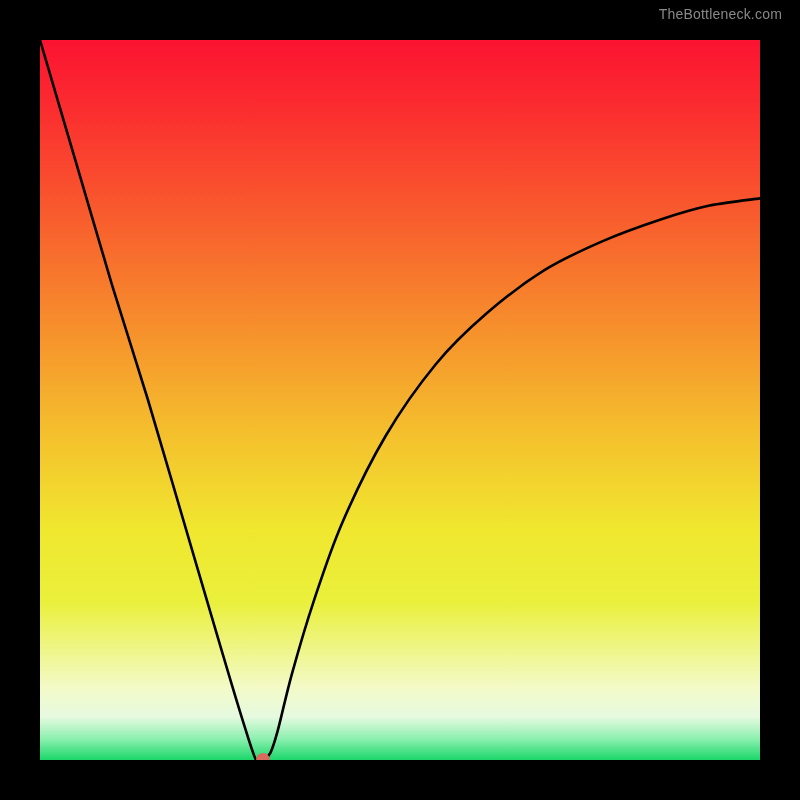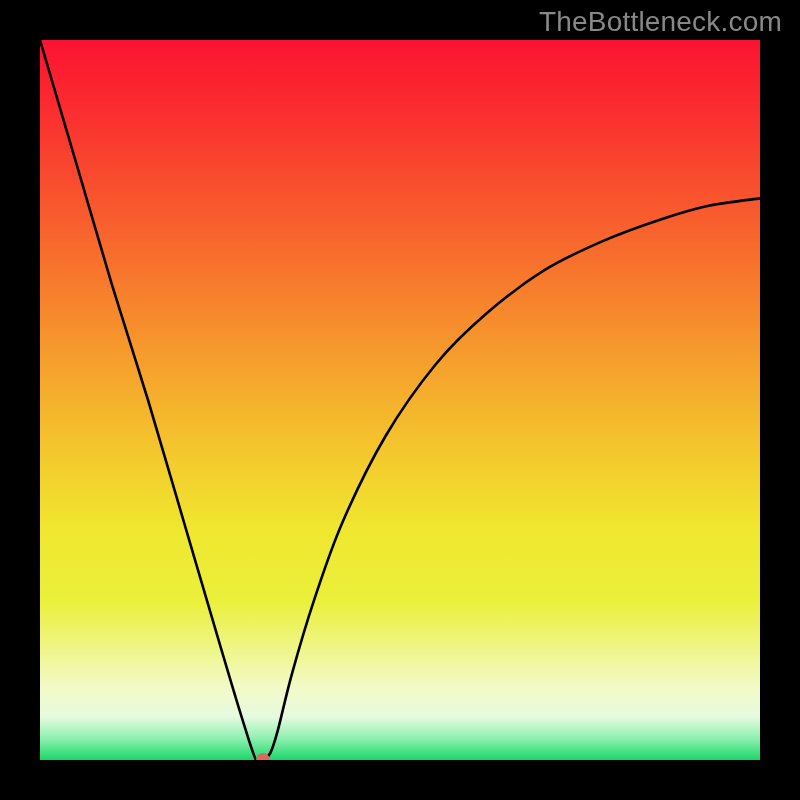--- a/index.html
+++ b/index.html
@@ -15,21 +15,21 @@
     position: relative;
     width: 800px;
     height: 800px;
     background: #000;
   }
   .watermark {
     position: absolute;
     top: 6px;
     right: 18px;
     color: #888;
-    font-size: 28px;
+    font-size: 14px;
     font-weight: 500;
     letter-spacing: 0.2px;
     z-index: 5;
     user-select: none;
   }
   .plot-area {
     position: absolute;
     left: 40px;
     top: 40px;
     width: 720px;

